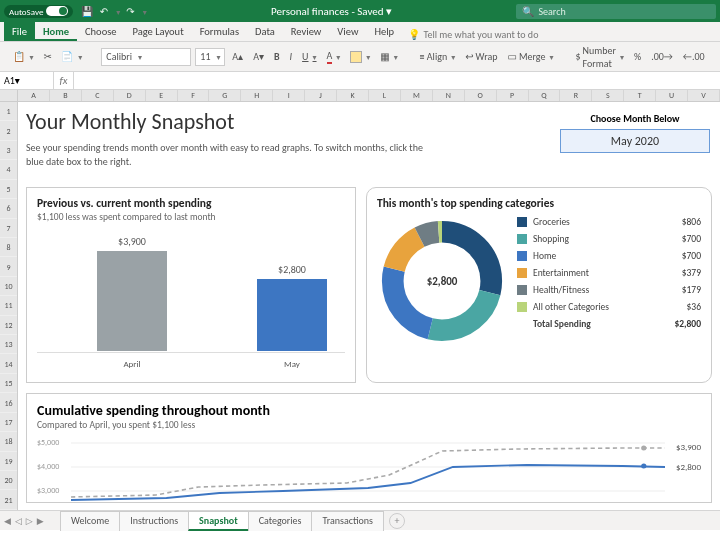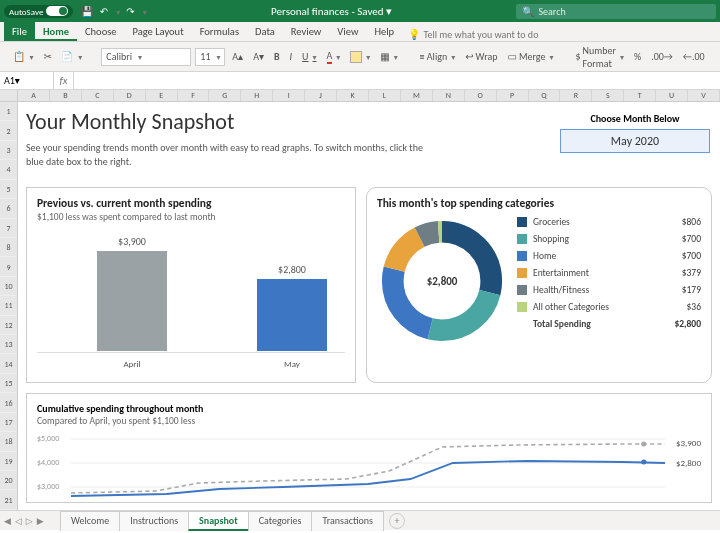--- a/index.html
+++ b/index.html
@@ -318,21 +318,21 @@
                 <span class="sw"></span>
                 <span class="name">Total Spending</span>
                 <span class="amt">$2,800</span>
               </div>
             </div>
         </div>
       </div>
     </div>
 
     <div class="cumcard">
-      <h3 style="font-size:10px;font-weight:700">Cumulative spending throughout month</h3>
+      <h3 style="font-size:14px;font-weight:700">Cumulative spending throughout month</h3>
       <div class="sub" style="font-size:9.5px;color:#666">Compared to April, you spent $1,100 less</div>
       <div class="linechart" id="linechart">
         <svg viewBox="0 0 560 68" preserveAspectRatio="none">
           <line x1="0" y1="8" x2="560" y2="8" stroke="#eee"></line>
           <line x1="0" y1="32" x2="560" y2="32" stroke="#eee"></line>
           <line x1="0" y1="56" x2="560" y2="56" stroke="#eee"></line>
           <polyline points="0,62 80,60 120,52 180,50 260,48 300,40 350,16 420,14 520,13 560,13" fill="none" stroke="#aaaaaa" stroke-width="1.6" stroke-dasharray="4,3"></polyline>
           <polyline points="0,65 90,63 140,58 200,56 280,53 320,48 360,32 430,30 520,31 560,32" fill="none" stroke="#3d76c2" stroke-width="1.8"></polyline>
           <circle cx="540" cy="13" r="2.5" fill="#aaaaaa"></circle>
           <circle cx="540" cy="31" r="2.5" fill="#3d76c2"></circle>

